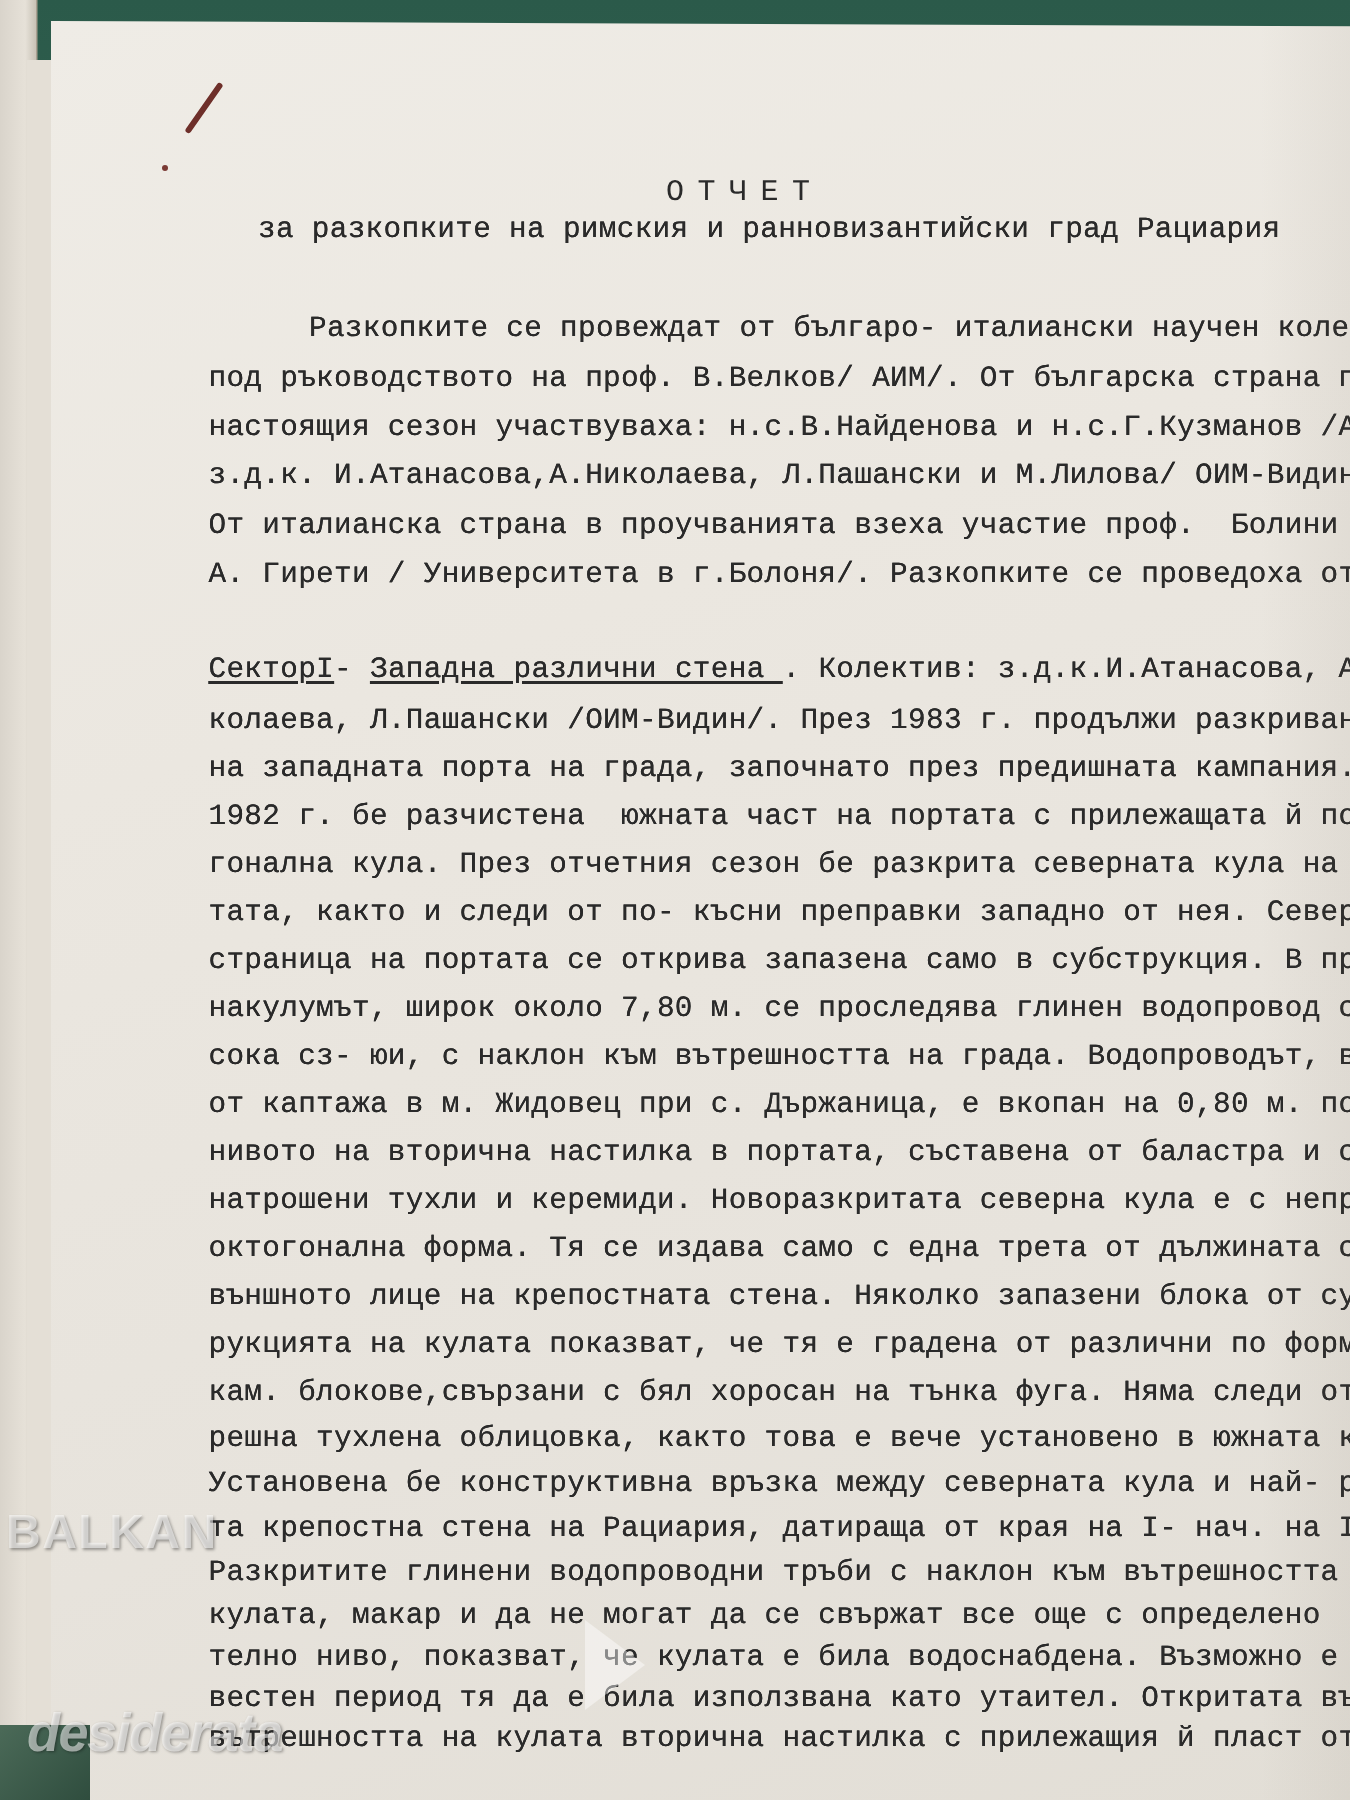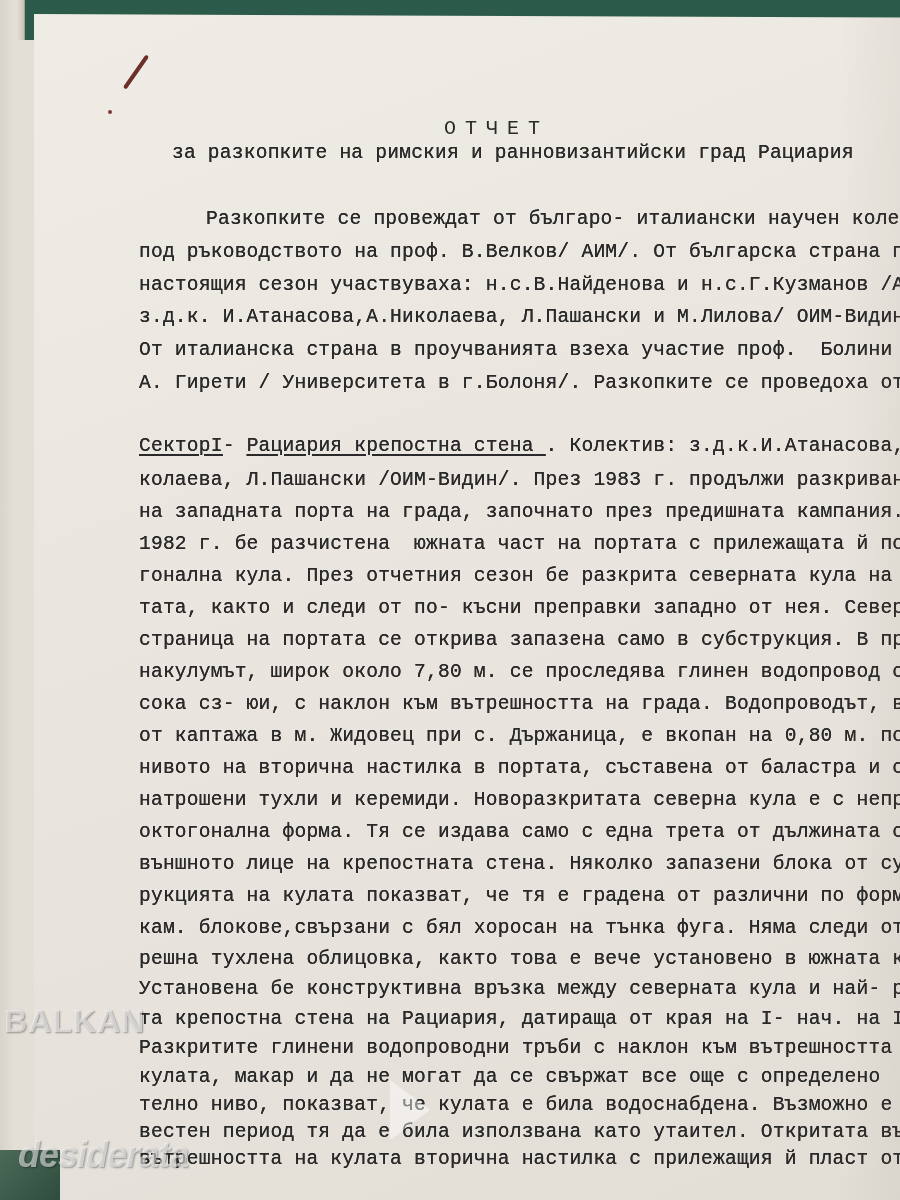--- a/index.html
+++ b/index.html
@@ -143,21 +143,21 @@
 
     <div class="typed" style="left:138px; top:130px;">за разкопките на римския и ранновизантийски град Рациария</div>
 
     <div class="typed" style="left:172px; top:196px;">Разкопките се провеждат от българо- италиански научен колектив</div>
     <div class="typed" style="left:105px; top:229px;">под ръководството на проф. В.Велков/ АИМ/. От българска страна през</div>
     <div class="typed" style="left:105px; top:262px;">настоящия сезон участвуваха: н.с.В.Найденова и н.с.Г.Кузманов /АИМ/,</div>
     <div class="typed" style="left:105px; top:294px;">з.д.к. И.Атанасова,А.Николаева, Л.Пашански и М.Лилова/ ОИМ-Видин/.</div>
     <div class="typed" style="left:105px; top:327px;">От италианска страна в проучванията взеха участие проф.  Болини и</div>
     <div class="typed" style="left:105px; top:360px;">А. Гирети / Университета в г.Болоня/. Разкопките се проведоха от 1.</div>
 
-    <div class="typed" style="left:105px; top:423px;"><span class="ul">СекторI</span><span>- </span><span class="ul">Рациария крепостна стена </span><span>. Колектив: з.д.к.И.Атанасова, А.Ни-</span></div>
+    <div class="typed" style="left:105px; top:423px;"><span class="ul">СекторI</span><span>- </span><span class="ul">Западна различни стена </span><span>. Колектив: з.д.к.И.Атанасова, А.Ни-</span></div>
 
     <div class="typed" style="left:105px; top:457px;">колаева, Л.Пашански /ОИМ-Видин/. През 1983 г. продължи разкриването</div>
     <div class="typed" style="left:105px; top:489px;">на западната порта на града, започнато през предишната кампания. През</div>
     <div class="typed" style="left:105px; top:521px;">1982 г. бе разчистена  южната част на портата с прилежащата й поли-</div>
     <div class="typed" style="left:105px; top:553px;">гонална кула. През отчетния сезон бе разкрита северната кула на пор-</div>
     <div class="typed" style="left:105px; top:585px;">тата, както и следи от по- късни преправки западно от нея. Северната</div>
     <div class="typed" style="left:105px; top:617px;">страница на портата се открива запазена само в субструкция. В пропуг-</div>
     <div class="typed" style="left:105px; top:649px;">накулумът, широк около 7,80 м. се проследява глинен водопровод с по-</div>
     <div class="typed" style="left:105px; top:681px;">сока сз- юи, с наклон към вътрешността на града. Водопроводът, водещ</div>
     <div class="typed" style="left:105px; top:713px;">от каптажа в м. Жидовец при с. Държаница, е вкопан на 0,80 м. под</div>

